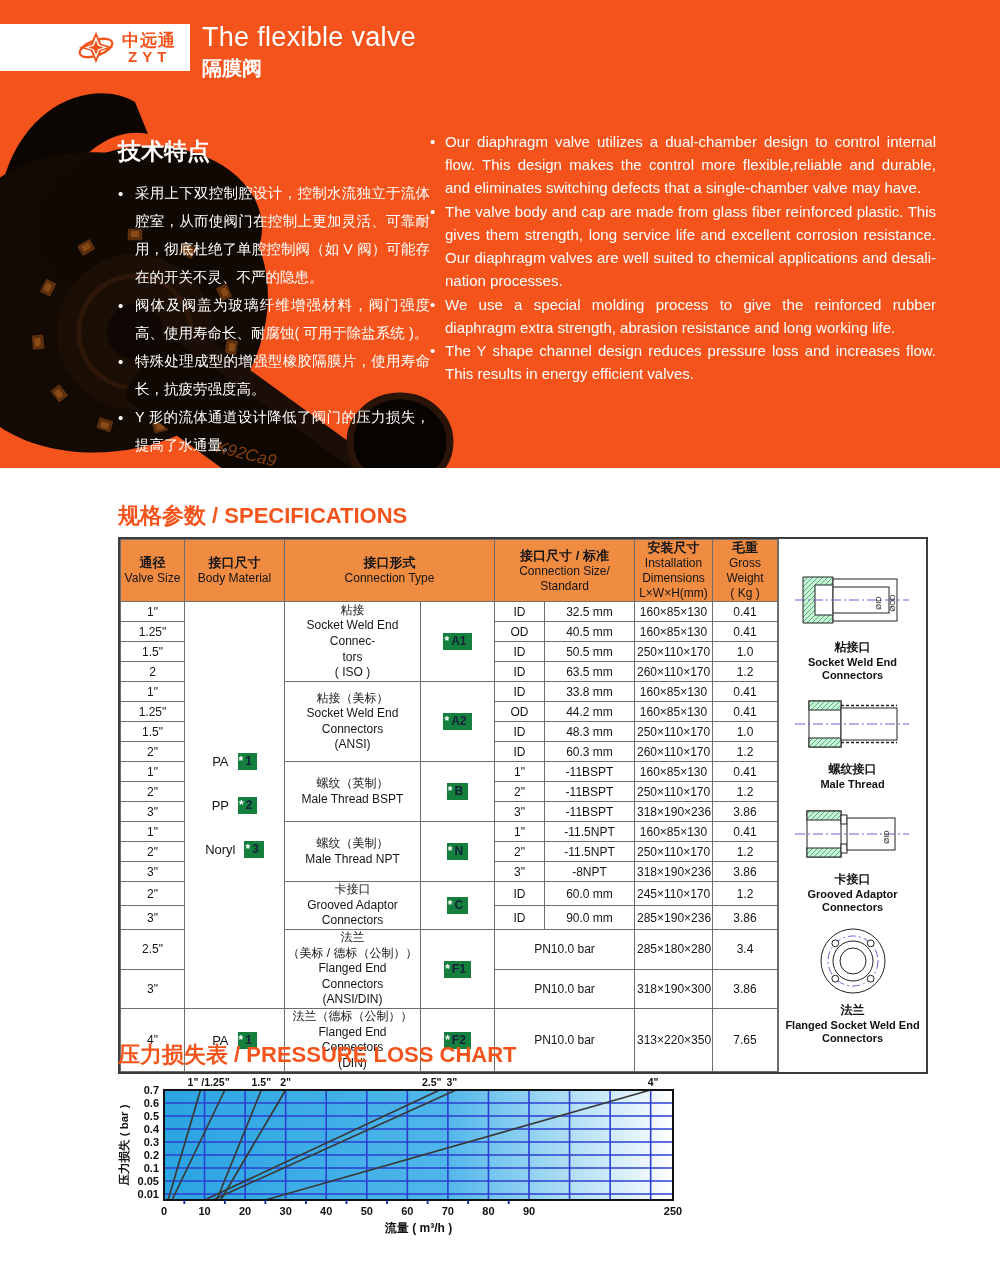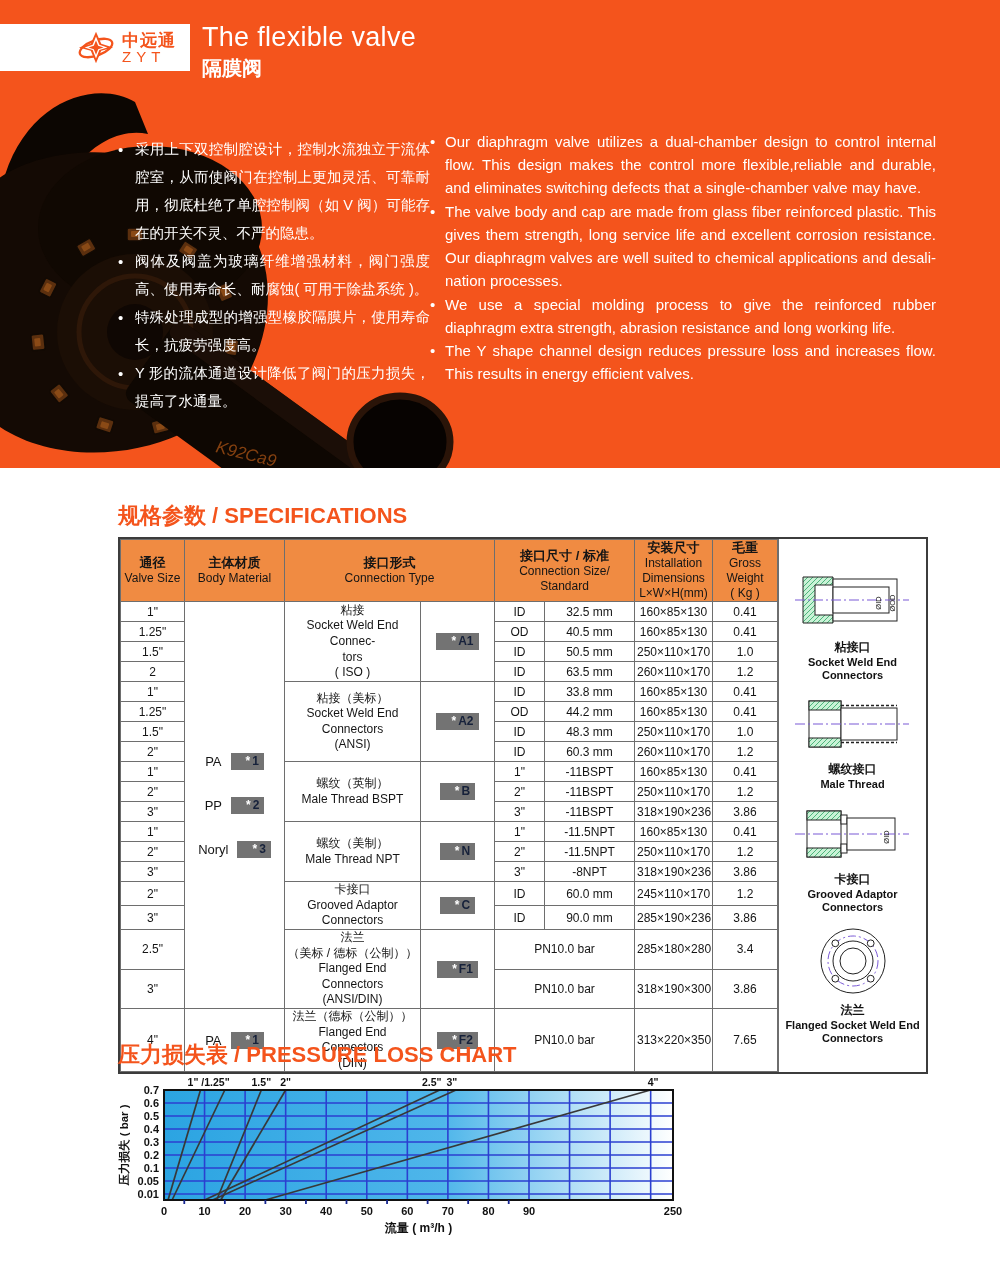--- a/index.html
+++ b/index.html
@@ -11,21 +11,21 @@
   }
   
   .hero { position:absolute; left:0; top:0; width:1000px; height:468px;
           background:#F4541C; overflow:hidden; }
   .valve-art { position:absolute; left:0; top:80px; z-index:1; }
   .logo-box { position:absolute; left:0; top:24px; width:190px; height:47px;
               background:#ffffff; z-index:3; display:flex; align-items:center;
               justify-content:flex-end; gap:7px; padding-right:14px; }
   .logo-text { text-align:left; color:#F4541C; line-height:1; }
   .logo-cn { font-size:17px; font-weight:900; letter-spacing:1px; }
-  .logo-en { font-size:15px; font-weight:400; letter-spacing:5px; }
+  .logo-en { font-size:15px; font-weight:700; letter-spacing:5px;margin-left:6px; }
   .hero-title { position:absolute; left:202px; top:22px; z-index:3; color:#fff; }
   .hero-title .t1 { font-size:27px; font-weight:400; letter-spacing:0.3px; }
   .hero-title .t2 { font-size:20px; font-weight:700; margin-top:2px; }
   .features-cn { position:absolute; left:118px; top:136px; width:312px; z-index:2; color:#fff; }
   .features-cn h2 { font-size:23px; font-weight:700; margin-bottom:13px; }
   .features-cn li { list-style:none; font-size:14.5px; line-height:1.93;
                     text-align:justify; padding-left:17px; position:relative; }
   .features-cn li::before, .features-en li::before {
      content:"\2022"; position:absolute; left:0; top:0; font-size:15px; }
   .features-en { position:absolute; left:430px; top:131px; width:506px; z-index:2; color:#fff; }
@@ -40,21 +40,21 @@
   .spec-wrap { position:absolute; left:118px; top:537px; display:flex;
                border:2px solid #3c3c3c; background:#fff; z-index:2; }
   table.spec { border-collapse:collapse; table-layout:fixed; width:657px; }
   table.spec th, table.spec td { border:1px solid #6e6e6e; text-align:center;
                vertical-align:middle; padding:0 2px; font-size:12px; color:#151515; }
   table.spec th { background:#F08B42; height:58px; line-height:1.25; font-weight:400; }
   .th-cn { font-size:13px; font-weight:700; }
   .th-en { font-size:12px; font-weight:500; }
   td.c-size { font-size:12.5px; }
   td.c-conn { font-size:12px; line-height:1.3; }
-  .badge { display:inline-block; background:#737373; padding:1px 5px 2px 15px;
+  .badge { display:inline-block; background:#15803d; padding:1px 5px 2px 1px;
            font-size:12px; font-weight:700; white-space:nowrap; }
   .badge .st { color:#ffffff; margin-right:2px; }
   .badge .bt { color:#16213a; }
   .bm-stack { display:flex; flex-direction:column; align-items:center; gap:27px; }
   .bm-row { display:flex; align-items:center; gap:9px; font-size:13px; }
   .pn-cell { display:flex; justify-content:center; align-items:center; }
   
   .diagrams { width:148px; border-left:1px solid #6e6e6e; display:flex;
               flex-direction:column; justify-content:space-around;
               align-items:center; padding:22px 0; background:#fff; }
@@ -156,20 +156,21 @@
       <div class="logo-en">ZYT</div>
     </div>
   </div>
 
   <div class="hero-title">
     <div class="t1">The flexible valve</div>
     <div class="t2">隔膜阀</div>
   </div>
 
   <div class="features-cn">
+    <h2>技术特点</h2>
     <ul id="cn-bullets">
         <li>采用上下双控制腔设计，控制水流独立于流体腔室，从而使阀门在控制上更加灵活、可靠耐用，彻底杜绝了单腔控制阀（如 V 阀）可能存在的开关不灵、不严的隐患。</li>
         <li>阀体及阀盖为玻璃纤维增强材料，阀门强度高、使用寿命长、耐腐蚀( 可用于除盐系统 )。</li>
         <li>特殊处理成型的增强型橡胶隔膜片，使用寿命长，抗疲劳强度高。</li>
         <li>Y 形的流体通道设计降低了阀门的压力损失，提高了水通量。</li>
       </ul>
   </div>
 
   <div class="features-en">
     <ul id="en-bullets">
@@ -195,21 +196,21 @@
       <col style="width:78px">
         <col style="width:65px">
     </colgroup>
     <thead id="spec-thead">
         <tr>
           <th colspan="1">
             <div class="th-cn">通径</div>
             <div class="th-en">Valve Size</div>
           </th>
           <th colspan="1">
-            <div class="th-cn">主体材质</div>
+            <div class="th-cn">接口尺寸</div>
             <div class="th-en">Body Material</div>
           </th>
           <th colspan="2">
             <div class="th-cn">接口形式</div>
             <div class="th-en">Connection Type</div>
           </th>
           <th colspan="2">
             <div class="th-cn">接口尺寸 / 标准</div>
             <div class="th-en">Connection Size/</div>
             <div class="th-en">Standard</div>

